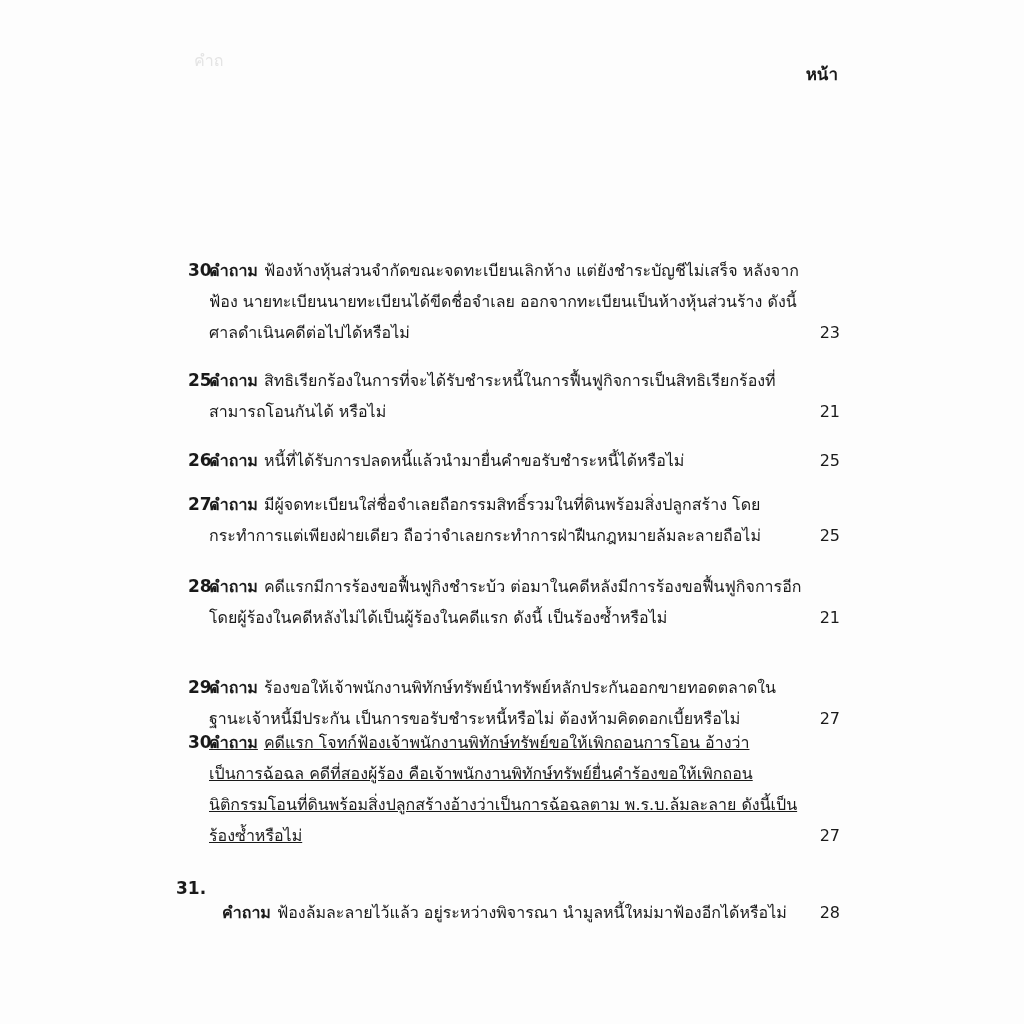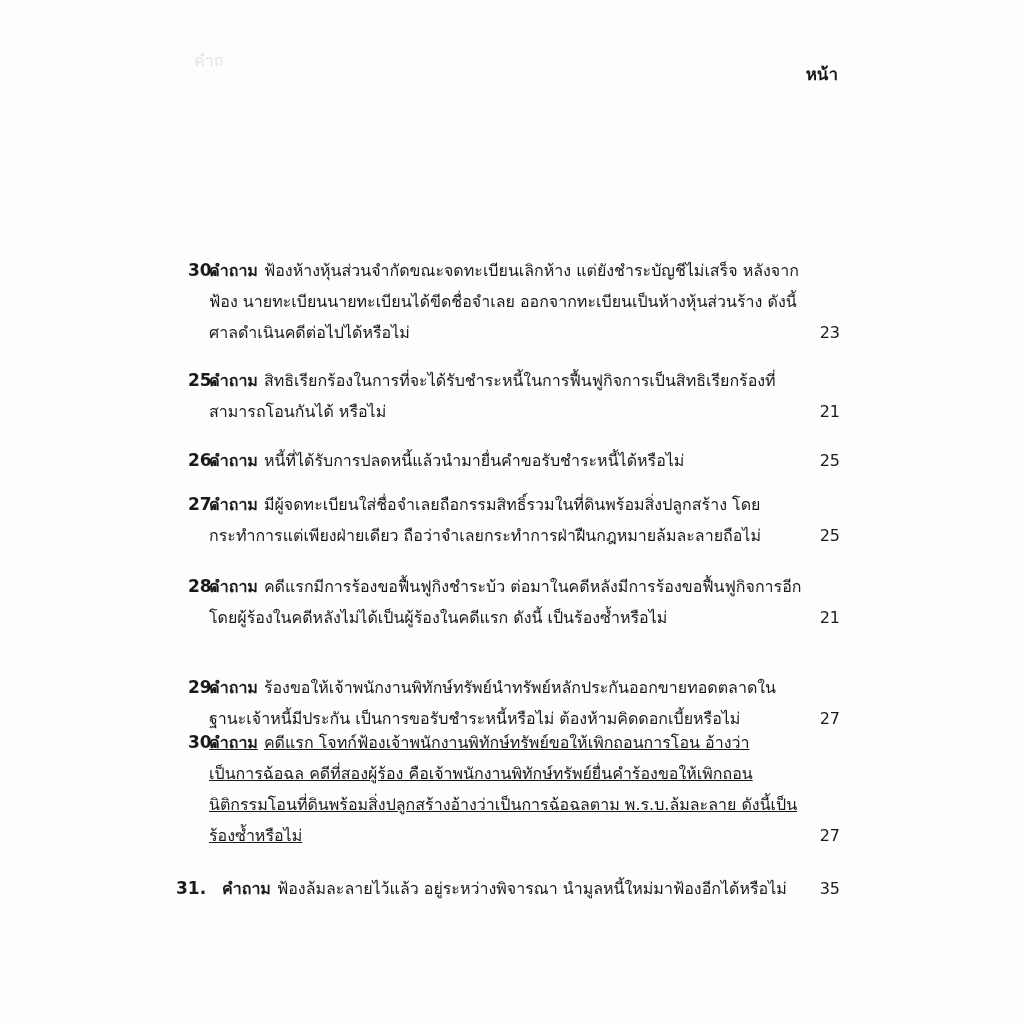--- a/index.html
+++ b/index.html
@@ -127,20 +127,20 @@
   <div class="entry" style="top:727px;text-decoration:underline;">
     <span class="num">30.</span>
     <div class="body shift">
       <span class="label">คำถาม</span><span>คดีแรก โจทก์ฟ้องเจ้าพนักงานพิทักษ์ทรัพย์ขอให้เพิกถอนการโอน อ้างว่าเป็นการฉ้อฉล คดีที่สองผู้ร้อง คือเจ้าพนักงานพิทักษ์ทรัพย์ยื่นคำร้องขอให้เพิกถอนนิติกรรมโอนที่ดินพร้อมสิ่งปลูกสร้างอ้างว่าเป็นการฉ้อฉลตาม พ.ร.บ.ล้มละลาย ดังนี้เป็นร้องซ้ำหรือไม่</span>
       <span class="pg">27</span>
     </div>
   </div>
 
   <div class="entry" style="top:873px; left:176px; width:664px;">
     <span class="num">31.</span>
-    <div class="body" style="margin-left:46px;">
+    <div class="body" style="margin-left:46px;margin-top:24px;">
       <span class="label">คำถาม</span><span>ฟ้องล้มละลายไว้แล้ว อยู่ระหว่างพิจารณา นำมูลหนี้ใหม่มาฟ้องอีกได้หรือไม่</span>
-      <span class="pg">35</span>
+      <span class="pg">28</span>
     </div>
   </div>
 
 
 </div>
 
 </body></html>

